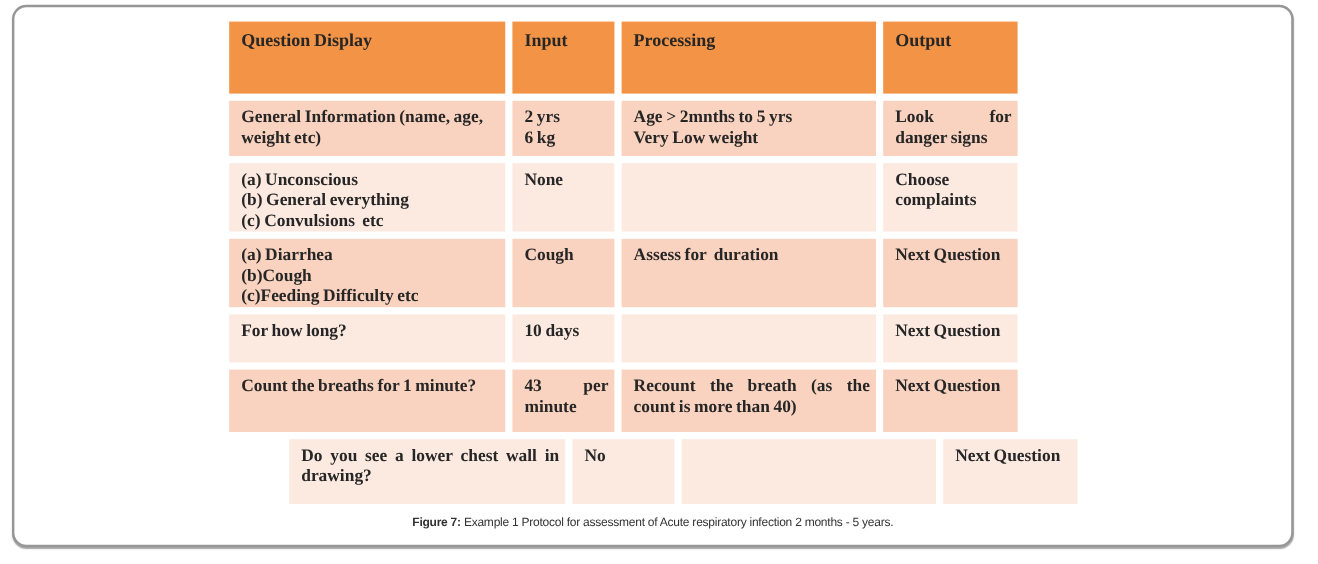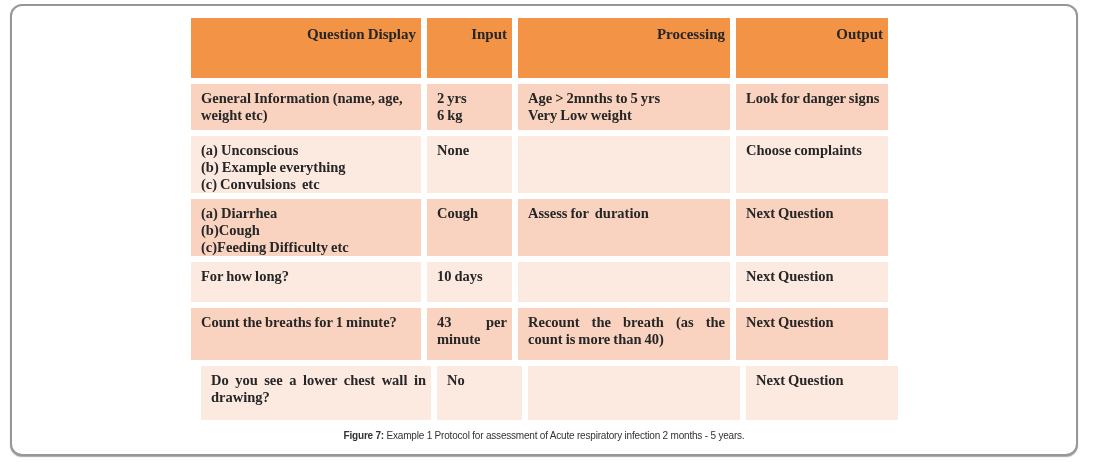--- a/index.html
+++ b/index.html
@@ -12,31 +12,31 @@
     border:2px solid var(--card-border,#979797);border-radius:12px;background:#ffffff;
     box-shadow:0 1px 1px rgba(0,0,0,0.35);
   }
   .table{position:absolute;left:179px;top:12px;width:707px;}
   .trow{display:flex;gap:6px;margin-top:6px;}
   .trow.header{margin-top:0;}
   
   .cell:nth-child(1){width:230px;}
   .cell:nth-child(2){width:85px;}
   .cell:nth-child(3){width:212px;}
-  .cell:nth-child(4){width:152px;}
+  .cell:nth-child(4){width:112px;}
   .cell{
     box-sizing:border-box;flex:0 0 auto;
     padding:6px 5px 0 10px;
     font-weight:bold;font-size:14.5px;line-height:17px;
     color:var(--table-text,#262626);
     white-space:pre-wrap;text-align:justify;word-spacing:-0.6px;
   }
   .trow.header .cell{
     background:var(--header-bg,#F29346);
-    height:60px;padding-top:8px;text-align:right;font-size:15px;
+    height:60px;padding-top:8px;text-align:left;font-size:15px;
   }
   .trow.dark .cell{background:var(--row-dark-bg,#F9D3BF);}
   .trow.light .cell{background:var(--row-light-bg,#FCEAE1);}
   
   .table .trow:nth-child(2){min-height:46px;border-radius:15px;}
   .table .trow:nth-child(3){min-height:56px;}
   .table .trow:nth-child(4){min-height:52px;}
   .table .trow:nth-child(5){min-height:40px;}
   .table .trow:nth-child(6){min-height:52px;}
   .table .trow:nth-child(7){min-height:54px;justify-content:flex-end;}
@@ -64,21 +64,21 @@
         <div class="cell">General Information (name, age,
 weight etc)</div>
         <div class="cell">2 yrs
 6 kg</div>
         <div class="cell">Age &gt; 2mnths to 5 yrs
 Very Low weight</div>
         <div class="cell">Look for danger signs</div>
       </div>
       <div class="trow light">
         <div class="cell">(a) Unconscious
-(b) Example everything
+(b) General everything
 (c) Convulsions  etc</div>
         <div class="cell">None</div>
         <div class="cell"></div>
         <div class="cell">Choose complaints</div>
       </div>
       <div class="trow dark">
         <div class="cell">(a) Diarrhea
 (b)Cough
 (c)Feeding Difficulty etc</div>
         <div class="cell">Cough</div>

